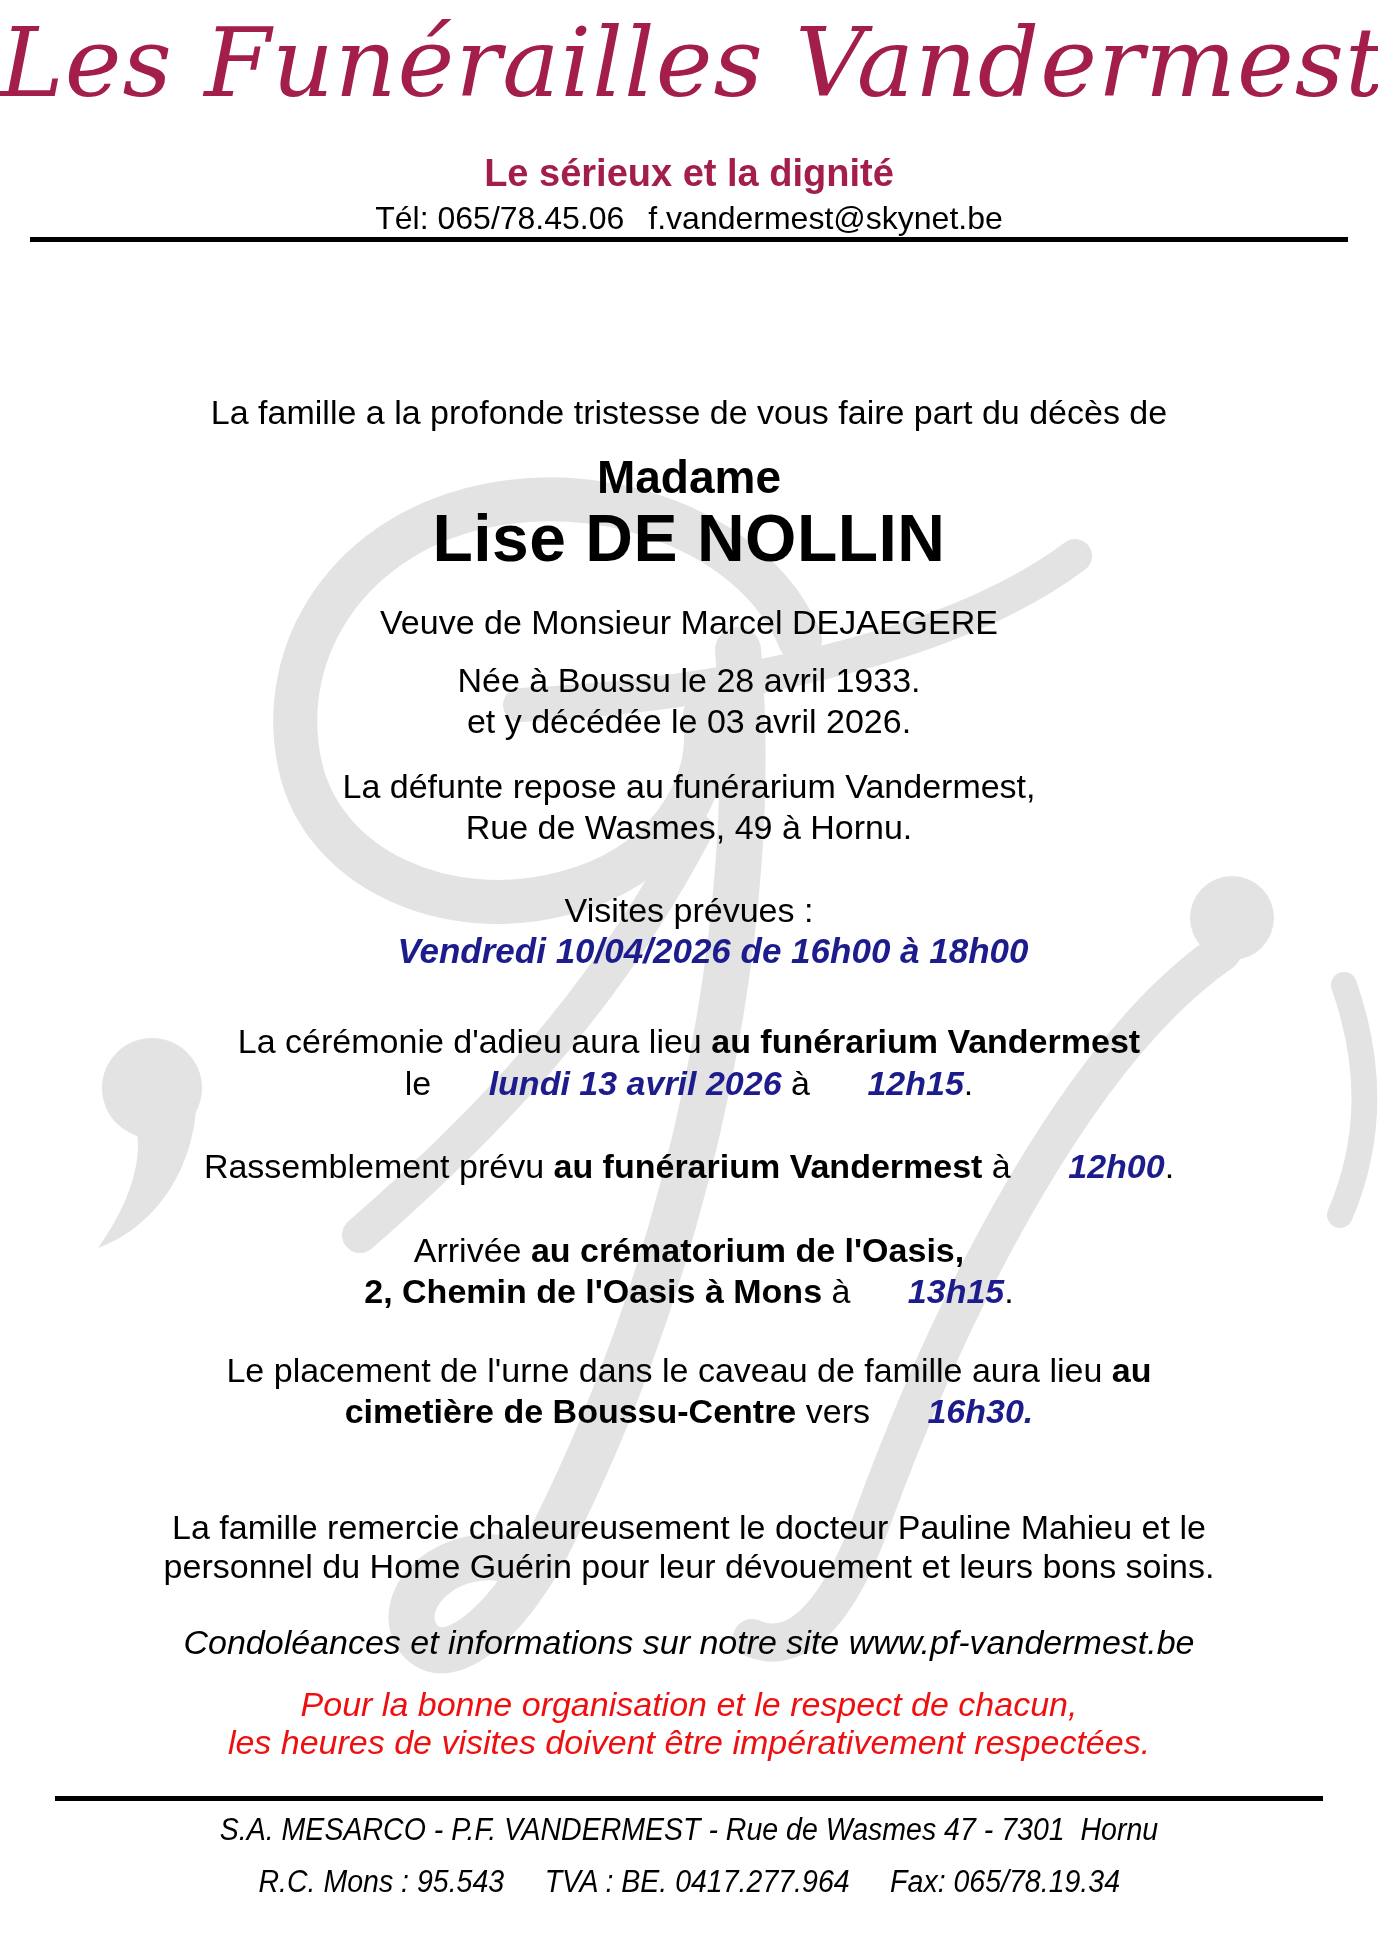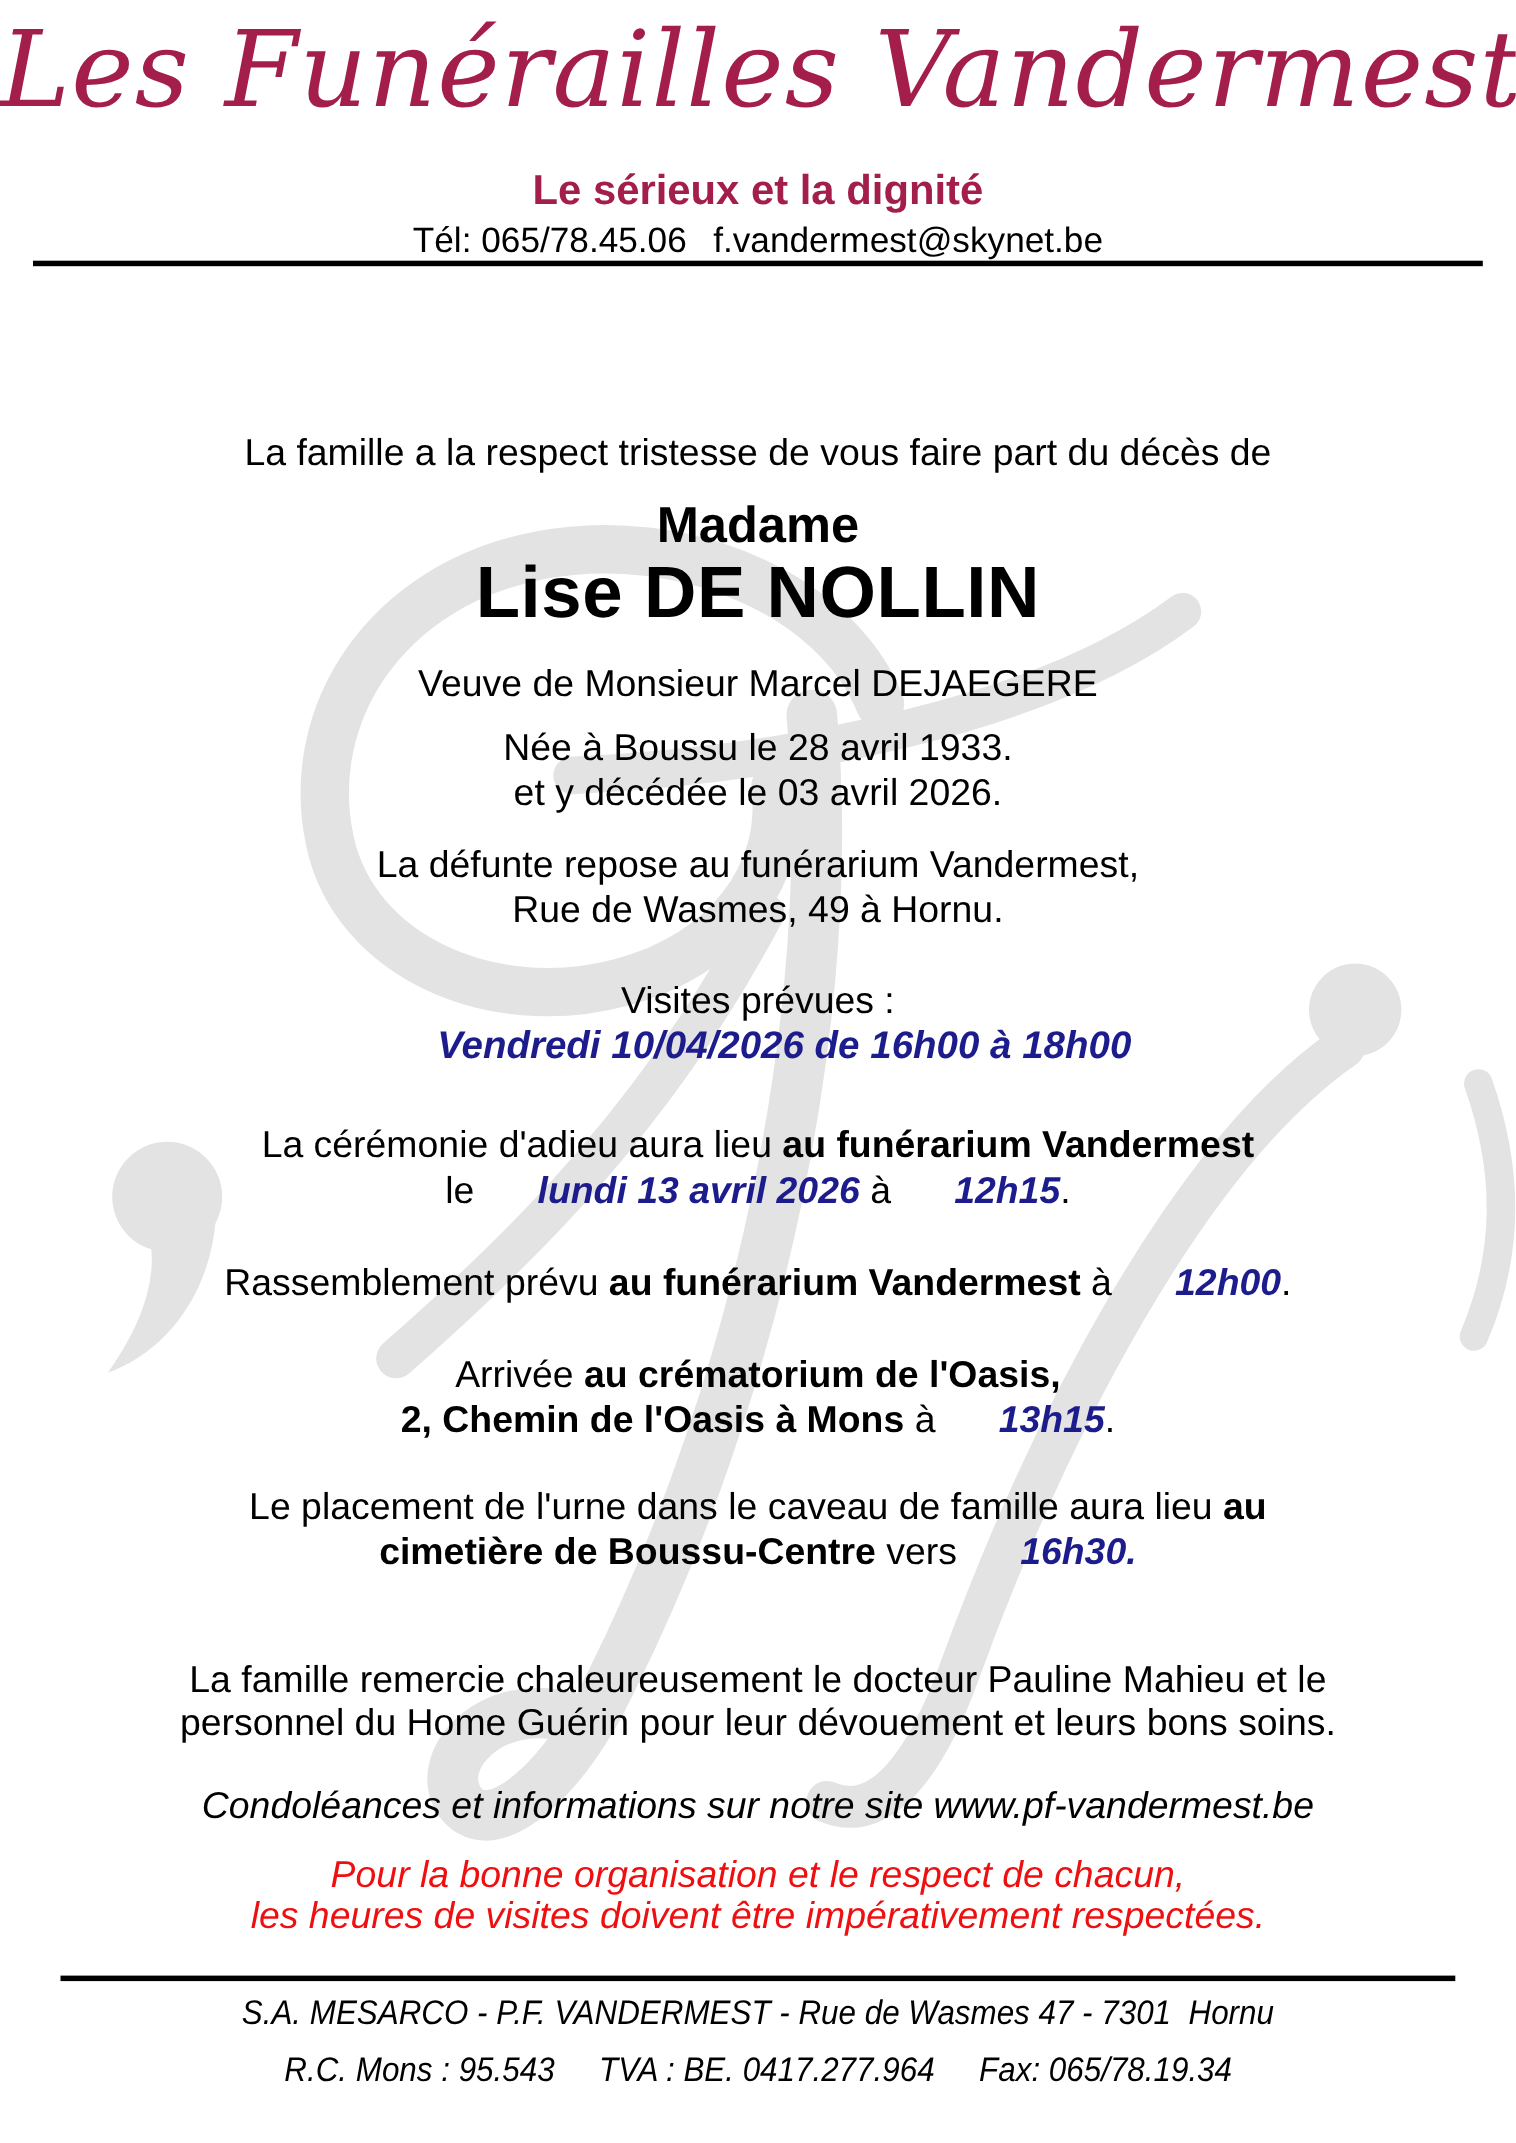--- a/index.html
+++ b/index.html
@@ -71,21 +71,21 @@
       <circle cx="152" cy="1088" r="50"></circle>
       <path d="M 196 1110 C 190 1180 148 1230 98 1248 C 138 1192 148 1140 128 1104 Z"></path>
     </g>
   </svg>
 
   <div class="abs brand" style="top:8px;">Les Funérailles Vandermest</div>
   <div class="abs tagline" style="top:152px;">Le sérieux et la dignité</div>
   <div class="abs telline" style="top:200px;"><span>Tél: 065/78.45.06</span><span class="email">f.vandermest@skynet.be</span></div>
   <div class="rule" style="top:237px;left:30px;right:30px;"></div>
 
-  <div class="abs body-line" style="top:392px;">La famille a la respect tristesse de vous faire part du décès de</div>
+  <div class="abs body-line" style="top:392px;">La famille a la profonde tristesse de vous faire part du décès de</div>
   <div class="abs honorific" style="top:450px;">Madame</div>
   <div class="abs deceased" style="top:500px;">Lise DE NOLLIN</div>
   <div class="abs body-line" style="top:602px;">Veuve de Monsieur Marcel DEJAEGERE</div>
 
   <div class="abs body-line" style="top:660px;">
     <div>Née à Boussu le 28 avril 1933.</div>
     <div>et y décédée le 03 avril 2026.</div>
   </div>
 
   <div class="abs body-line" style="top:766px;">

